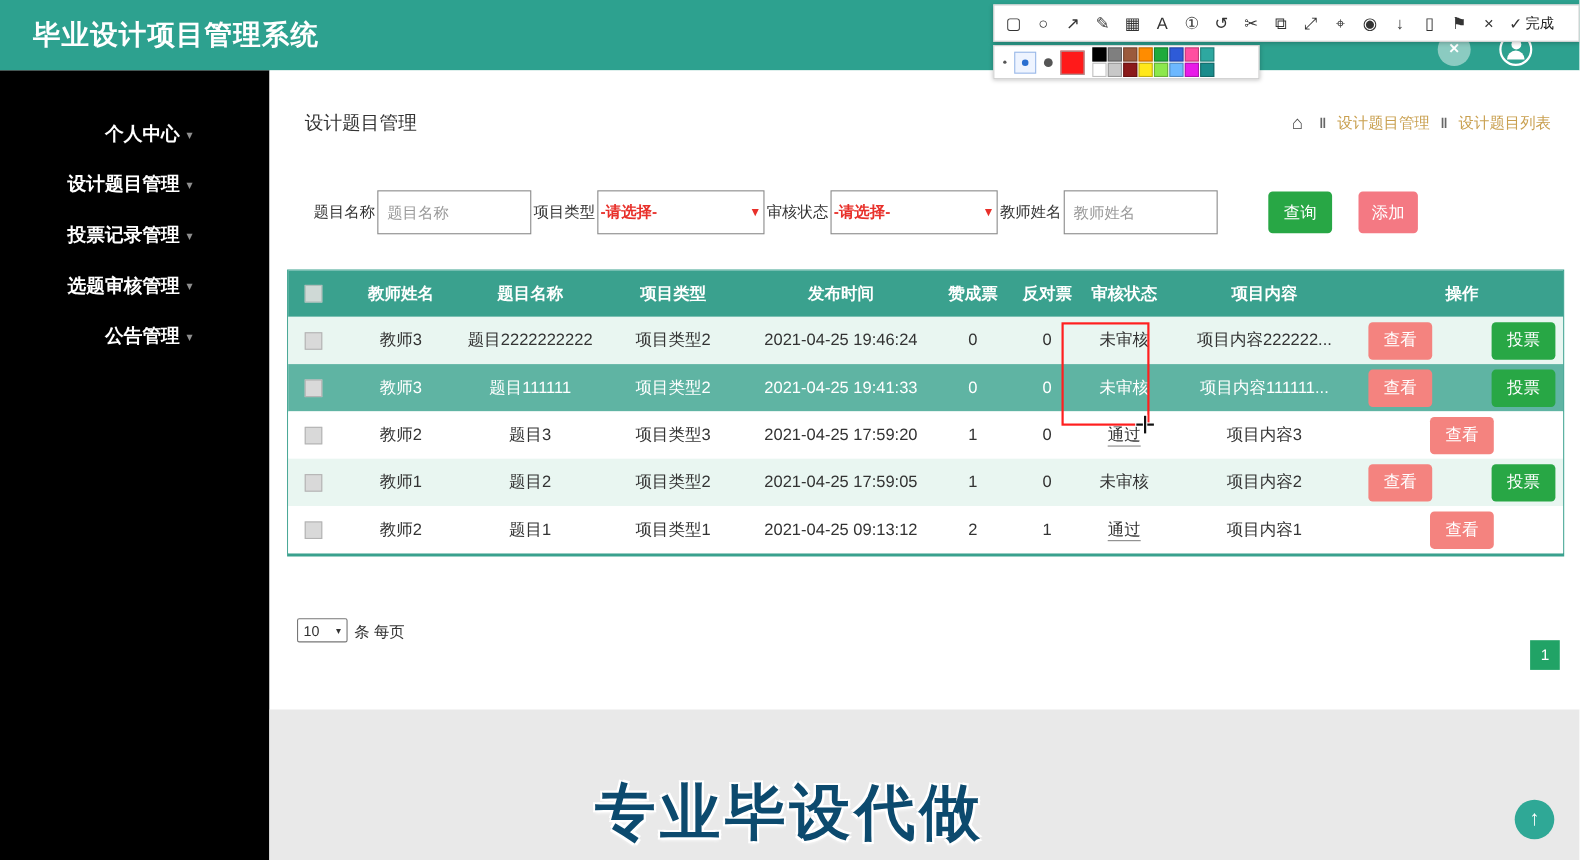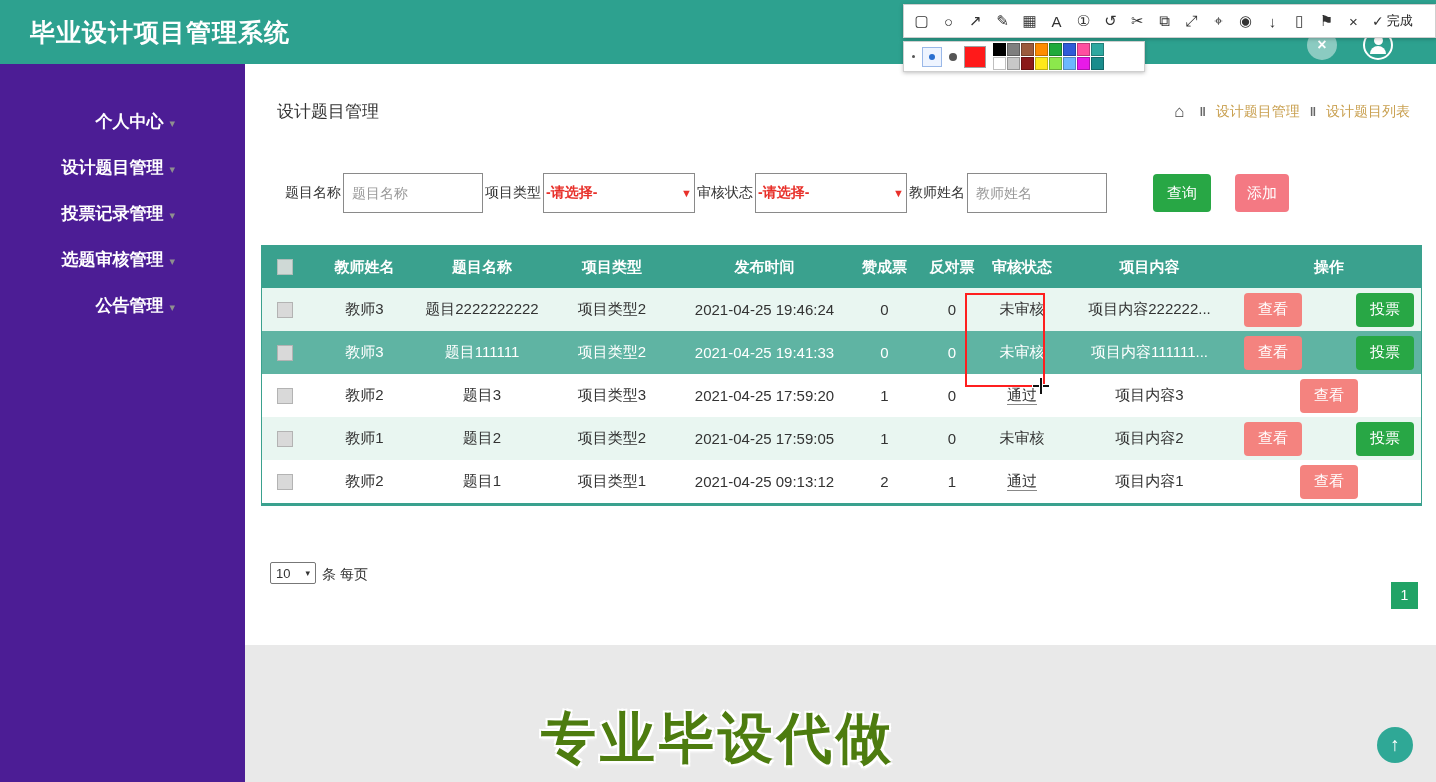--- a/index.html
+++ b/index.html
@@ -10,21 +10,21 @@
   
   .top-header{position:absolute;left:0;top:0;width:1436px;height:64px;background:#2da18f;}
   .app-title{position:absolute;left:30px;top:0;line-height:64px;color:#fff;font-size:25px;font-weight:bold;letter-spacing:1px;}
   .hdr-circle{position:absolute;top:30px;width:30px;height:30px;border-radius:50%;box-sizing:border-box;cursor:pointer;}
   .close-circle{left:1307px;background:rgba(255,255,255,.45);color:#fff;text-align:center;line-height:30px;font-size:16px;font-weight:bold;}
   .user-circle{left:1363px;border:2px solid #fff;}
   .person-head{width:9px;height:9px;border-radius:50%;background:#fff;margin:4px auto 1px;}
   .person-body{width:16px;height:8px;border-radius:8px 8px 0 0;background:#fff;margin:0 auto;}
 
   
-  .sidebar{position:absolute;left:0;top:64px;width:245px;bottom:0;background:#4c1d95;padding-top:35px;box-sizing:border-box;}
+  .sidebar{position:absolute;left:0;top:64px;width:245px;bottom:0;background:#000000;padding-top:35px;box-sizing:border-box;}
   .side-item{height:46px;line-height:46px;text-align:right;padding-right:70px;color:#fff;font-size:17px;font-weight:bold;cursor:pointer;}
   .side-item .caret{color:#8f8f8f;font-size:11px;margin-left:6px;vertical-align:middle;}
 
   
   .main{position:absolute;left:245px;top:64px;right:0;bottom:0;background:#fff;}
   .footer-band{position:absolute;left:0;right:0;bottom:0;height:137px;background:#e9e9e9;}
   .page-title{position:absolute;left:32px;top:36px;font-size:17px;color:#333;}
   .breadcrumb{position:absolute;right:26px;top:38px;font-size:14px;}
   .home-icon{font-size:17px;color:#444;margin-right:5px;vertical-align:-1px;}
   .crumb-sep{color:#666;margin:0 6px;font-size:13px;font-weight:bold;}
@@ -66,21 +66,21 @@
   .cursor-cross .v{position:absolute;left:7px;top:0;width:2px;height:16px;background:#111;box-shadow:0 0 0 1px #fff;}
 
   
   .page-size{position:absolute;left:25px;top:498px;display:flex;align-items:flex-end;font-size:14px;color:#333;}
   .size-select{width:46px;height:22px;border:1px solid #777;border-radius:2px;display:flex;align-items:center;justify-content:space-between;
     padding:0 5px;font-size:13px;margin-right:6px;background:#fff;cursor:pointer;box-sizing:border-box;}
   .size-select .chev{font-size:9px;color:#333;}
   .pagination{position:absolute;left:1146px;top:518px;width:27px;height:27px;background:#21a366;color:#fff;text-align:center;line-height:27px;font-size:14px;cursor:pointer;}
 
   
-  .watermark{position:absolute;left:718px;top:702px;transform:translateX(-50%);font-size:55px;font-weight:900;color:#4d7c0f;letter-spacing:4px;white-space:nowrap;
+  .watermark{position:absolute;left:718px;top:702px;transform:translateX(-50%);font-size:55px;font-weight:900;color:#0c4a6e;letter-spacing:4px;white-space:nowrap;
     text-shadow:-2px -2px 0 #fff,2px -2px 0 #fff,-2px 2px 0 #fff,2px 2px 0 #fff,0 3px 3px rgba(255,255,255,.9);font-family:Liberation Mono, monospace;}
   .back-top{position:absolute;left:1377px;top:727px;width:36px;height:36px;border-radius:50%;background:#2fa896;color:#fff;text-align:center;line-height:36px;font-size:19px;font-weight:bold;cursor:pointer;}
 
   
   .shot-toolbar{position:absolute;left:903px;top:4px;width:533px;height:34px;background:#fff;border:1px solid #cfcfcf;
     box-shadow:0 1px 4px rgba(0,0,0,.25);display:flex;align-items:center;padding:0 4px;z-index:50;box-sizing:border-box;}
   .tools-wrap{display:flex;align-items:center;}
   .tool{width:27px;text-align:center;font-size:15px;color:#333;cursor:pointer;}
   .tool-done{display:flex;align-items:center;margin-left:5px;font-size:13px;color:#222;cursor:pointer;white-space:nowrap;}
   .tool-done .check{margin-right:3px;font-size:14px;color:#333;}

